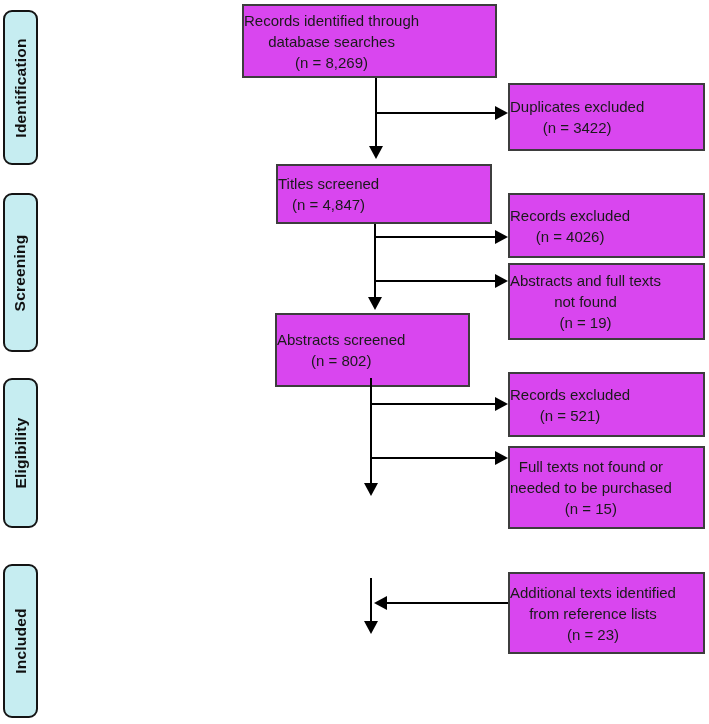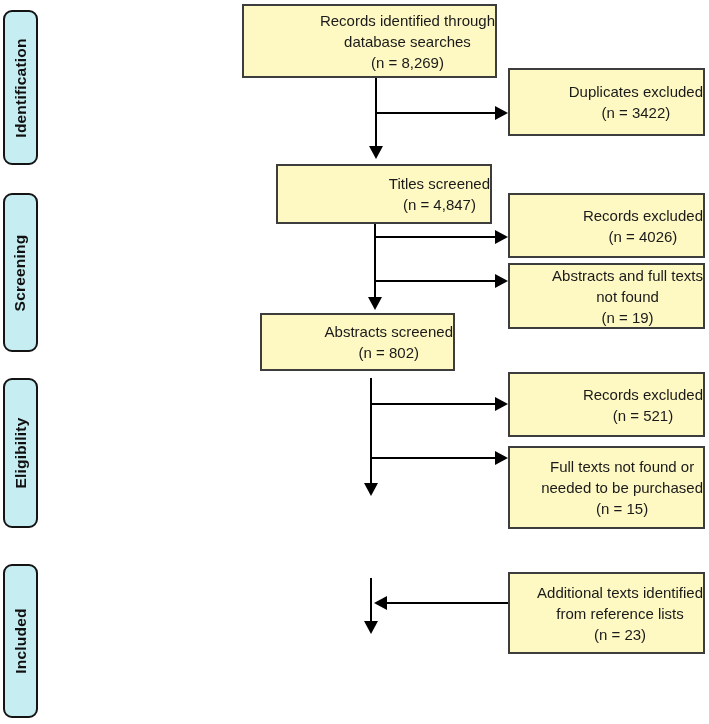--- a/index.html
+++ b/index.html
@@ -12,23 +12,23 @@
     position:absolute; left:3px; width:35px; box-sizing:border-box;
     background:#c6edf1; border:2px solid #141414; border-radius:9px;
     display:flex; align-items:center; justify-content:center;
   }
   .stage-label {
     transform:rotate(-90deg); white-space:nowrap;
     font-weight:bold; font-size:15.5px; color:#101010; letter-spacing:.2px;
   }
   
   .box {
-    position:absolute; box-sizing:border-box; background:#fef9c3;
+    position:absolute; box-sizing:border-box; background:#d946ef;
     border:2px solid #3d3d3d; color:#1a1a1a;
-    display:flex; align-items:center; justify-content:flex-end;
+    display:flex; align-items:center; justify-content:flex-start;
     text-align:center; font-size:15px; line-height:21px;
   }
   .txt { white-space:pre-line; }
   
   .hline,.vline { position:absolute; background:#000000; }
   .hline { height:2px; }
   .vline { width:2px; }
   .arr { position:absolute; width:0; height:0; }
   .arr-right { border-top:7px solid transparent; border-bottom:7px solid transparent; border-left:13px solid #000; }
   .arr-down  { border-left:7px solid transparent; border-right:7px solid transparent; border-top:13px solid #000; }
@@ -54,34 +54,34 @@
 
   <div class="box" style="left:242px;top:4px;width:255px;height:74px">
     <span class="txt">Records identified through
 database searches
 (n = 8,269)</span>
   </div>
   <div class="box" style="left:276px;top:164px;width:216px;height:60px">
     <span class="txt">Titles screened
 (n = 4,847)</span>
   </div>
-  <div class="box" style="left:260px;top:313px;width:195px;height:58px">
+  <div class="box" style="left:275px;top:313px;width:195px;height:74px">
     <span class="txt">Abstracts screened
 (n = 802)</span>
   </div>
 
-  <div class="box" style="left:508px;top:68px;width:197px;height:68px">
+  <div class="box" style="left:508px;top:83px;width:197px;height:68px">
     <span class="txt">Duplicates excluded
 (n = 3422)</span>
   </div>
   <div class="box" style="left:508px;top:193px;width:197px;height:65px">
     <span class="txt">Records excluded
 (n = 4026)</span>
   </div>
-  <div class="box" style="left:508px;top:263px;width:197px;height:66px">
+  <div class="box" style="left:508px;top:263px;width:197px;height:77px">
     <span class="txt">Abstracts and full texts
 not found
 (n = 19)</span>
   </div>
   <div class="box" style="left:508px;top:372px;width:197px;height:65px">
     <span class="txt">Records excluded
 (n = 521)</span>
   </div>
   <div class="box" style="left:508px;top:446px;width:197px;height:83px">
     <span class="txt">Full texts not found or

